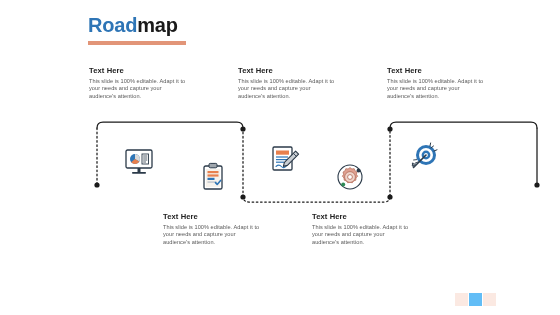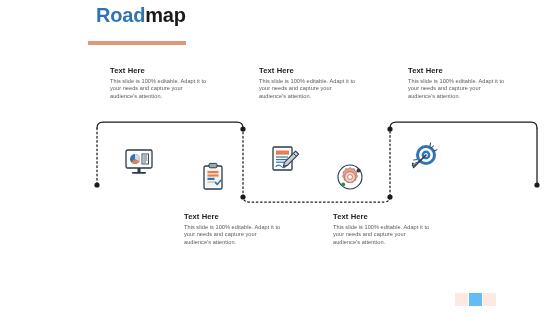--- a/index.html
+++ b/index.html
@@ -4,37 +4,37 @@
 <style>
   html,body{margin:0;padding:0;}
   body{
     width:560px;height:315px;background:#ffffff;
     font-family:"Liberation Sans","DejaVu Sans",sans-serif;
     overflow:hidden;position:relative;
   }
   #slide{position:absolute;inset:0;width:560px;height:315px;background:#fff;}
 
   
-  .title-wrap{position:absolute;left:88px;top:4px;margin-left:8px;}
+  .title-wrap{position:absolute;left:88px;top:14px;}
   .title{
     font-size:20px;font-weight:bold;letter-spacing:-0.2px;
     line-height:22px;white-space:nowrap;
   }
   .title .t1{color:#2E75B6;}
   .title .t2{color:#1a1a1a;}
   .title-rule{
     position:absolute;left:88px;top:41px;width:98px;height:4px;
     background:#E29578;
   }
 
   
   #path-layer{position:absolute;left:0;top:0;width:560px;height:315px;}
 
   
-  .block{position:absolute;width:100px;margin-left:21px;}
+  .block{position:absolute;width:100px;}
   .block .bt{
     font-size:7.6px;font-weight:bold;color:#222;
     line-height:9px;margin:0 0 3px 0;letter-spacing:0.1px;
   }
   .block .bb{
     font-size:5.6px;color:#5a5a5a;line-height:7.4px;
     letter-spacing:0.05px;margin:0;
   }
 
   

